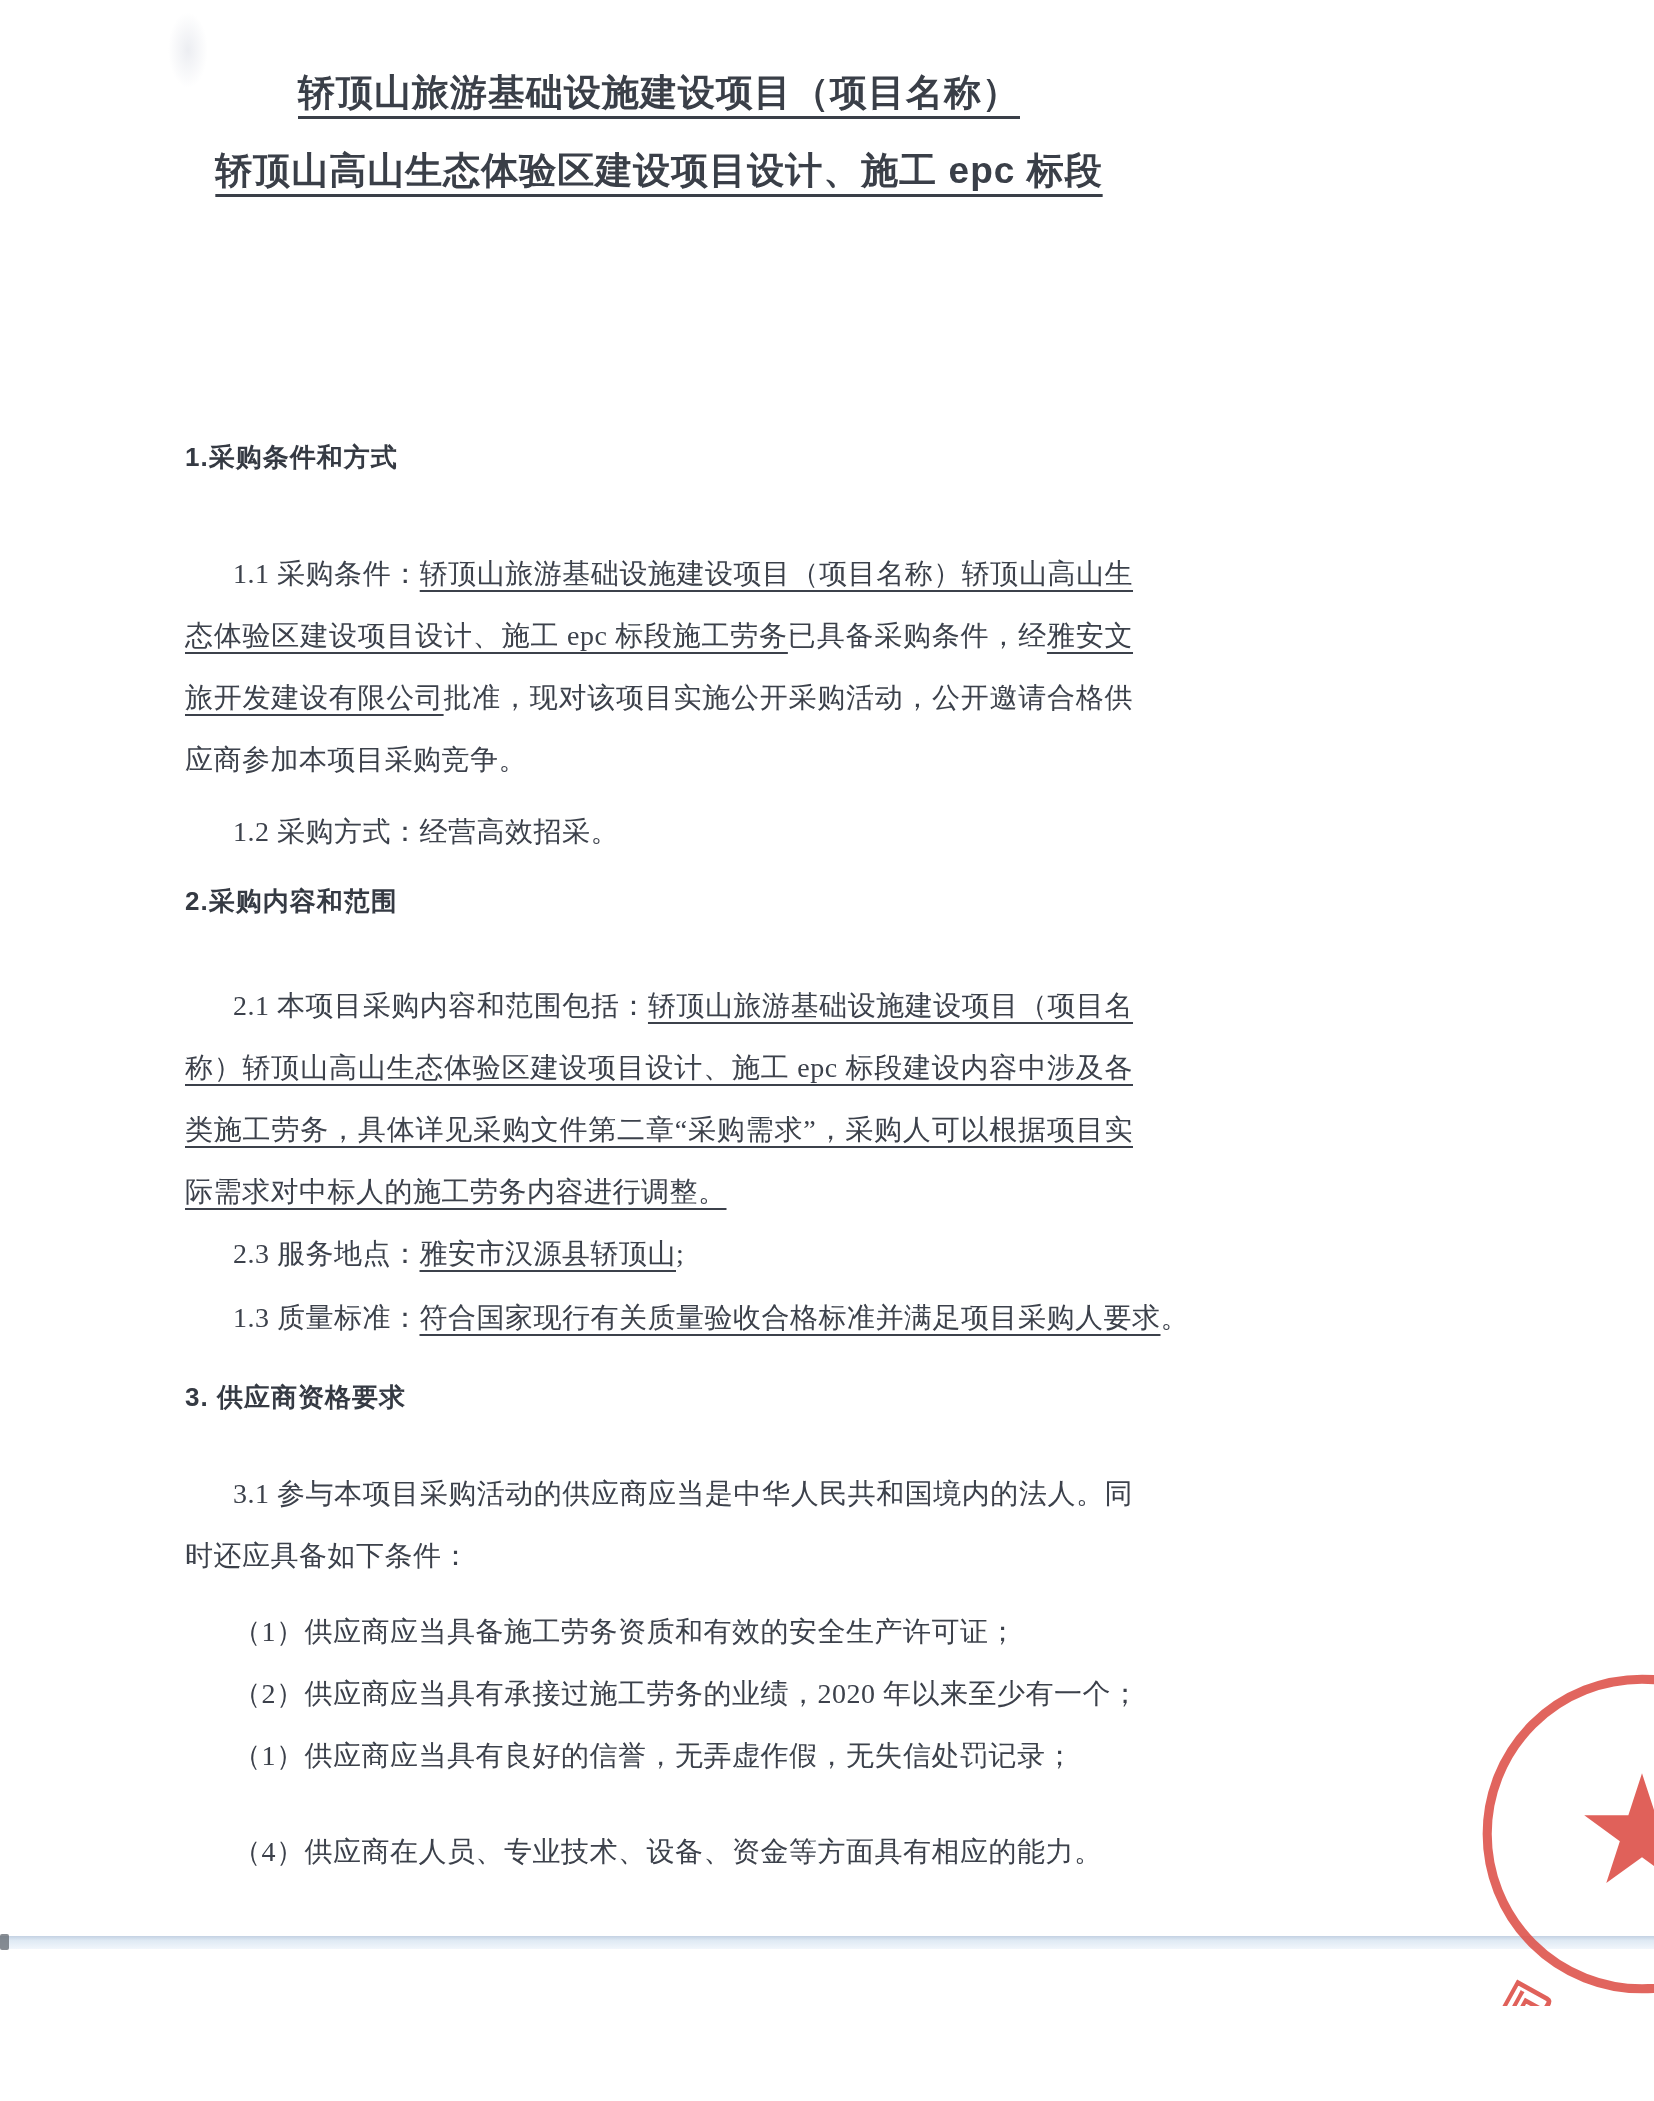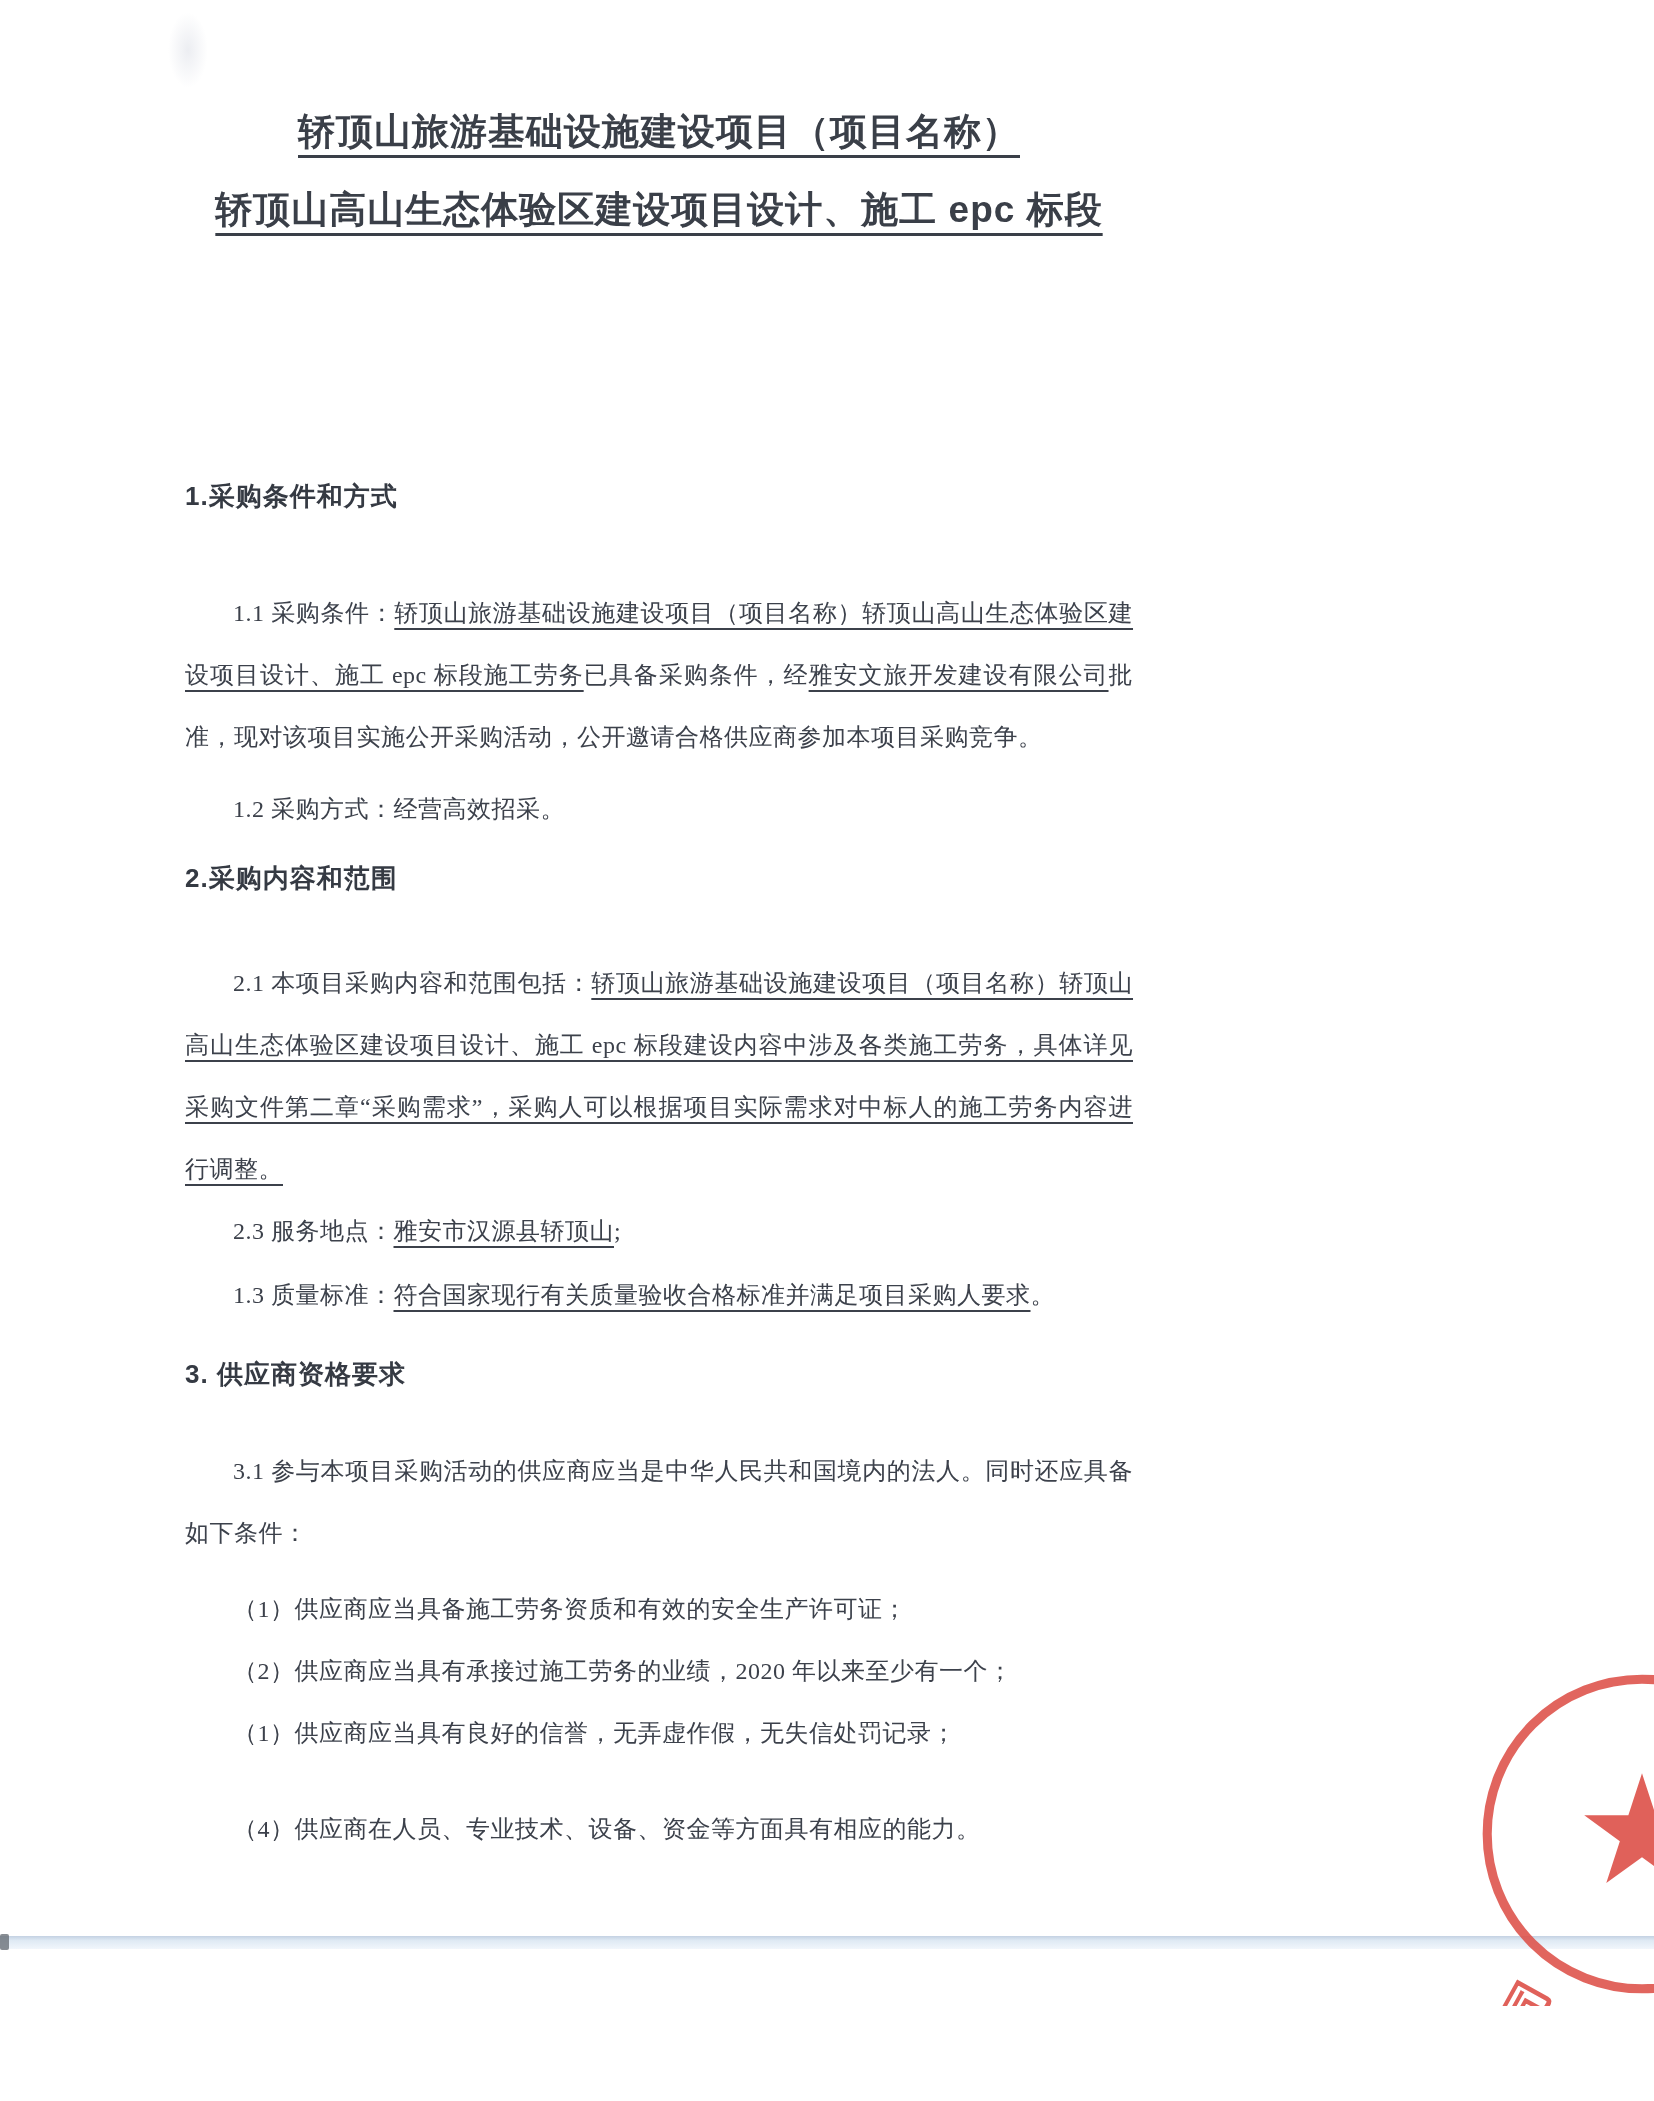--- a/index.html
+++ b/index.html
@@ -2,34 +2,34 @@
 <html><head>
 <meta charset="utf-8">
 <style>
   html,body{margin:0;padding:0;background:#ffffff;}
   .page{
     position:relative;width:1654px;height:2101px;background:#ffffff;overflow:hidden;
     font-family:"Liberation Serif","DejaVu Serif",serif;color:#3c414b;
   }
   .content{position:absolute;left:185px;top:0;width:948px;}
   .titles{
-    padding-top:108px;text-align:center;
+    padding-top:69px;text-align:center;
     font-family:"Liberation Sans","DejaVu Sans",sans-serif;font-weight:700;color:#3a3f48;
   }
   .title-line{font-size:37px;line-height:48px;margin:0 0 30px 0;white-space:nowrap;letter-spacing:1px;}
   .title-line .u{
     text-decoration:underline;text-decoration-thickness:2.5px;
     text-underline-offset:11px;text-decoration-skip-ink:none;
   }
   .sec-heading{
     font-family:"Liberation Sans","DejaVu Sans",sans-serif;font-weight:700;color:#353a43;
     font-size:26px;line-height:44px;margin:0;letter-spacing:1px;white-space:nowrap;
   }
   .para{
-    font-size:24px;line-height:62px;margin:0;text-align:justify;
+    font-size:28px;line-height:62px;margin:0;text-align:justify;
     text-indent:48px;letter-spacing:0.5px;
   }
   .para .u{
     text-decoration:underline;text-decoration-thickness:1.5px;
     text-underline-offset:7px;text-decoration-skip-ink:none;
   }
   .one-line{white-space:nowrap;text-align:left;}
   .mt-h1{margin-top:240px;}
   .mt-p11{margin-top:64px;}
   .mt-p12{margin-top:10px;}

